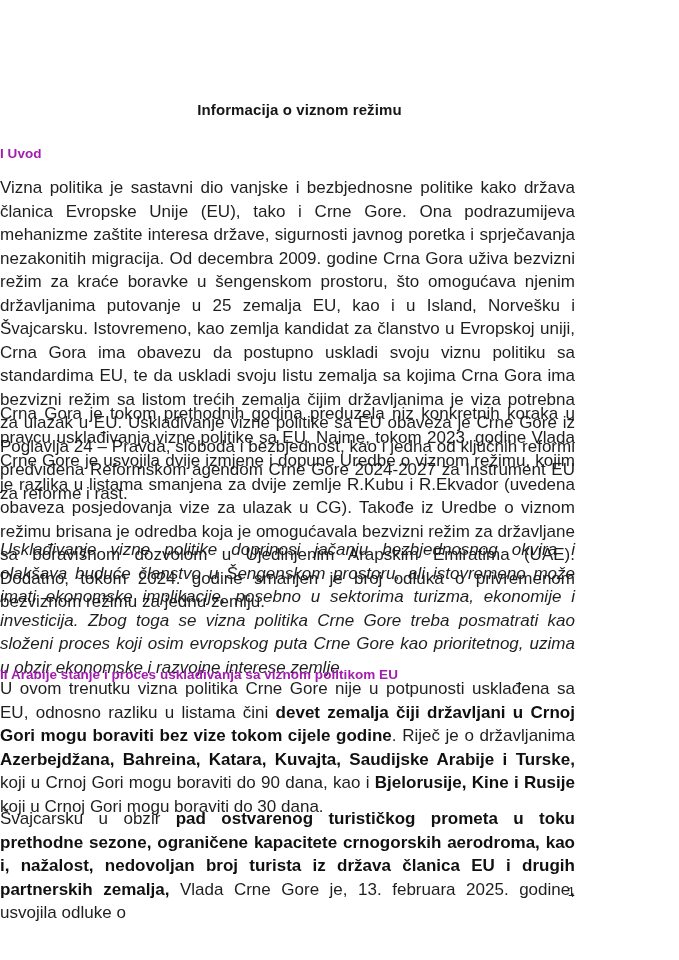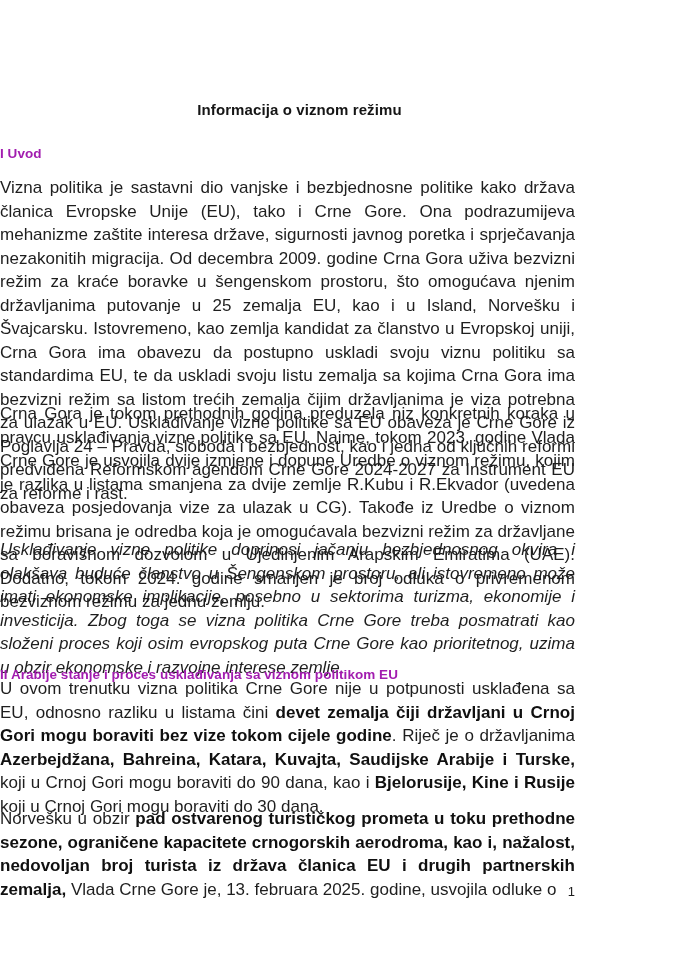--- a/index.html
+++ b/index.html
@@ -106,18 +106,18 @@
 
   <div class="blk" id="h-trenutno">
     <div class="section-heading">II Arabije stanje i proces usklađivanja sa viznom politikom EU</div>
   </div>
 
   <div class="blk" id="p4">
     <p class="para"><span>U ovom trenutku vizna politika Crne Gore nije u potpunosti usklađena sa EU, odnosno razliku u listama čini </span><b>devet zemalja čiji državljani u Crnoj Gori mogu boraviti bez vize tokom cijele godine</b><span>. Riječ je o državljanima </span><b>Azerbejdžana, Bahreina, Katara, Kuvajta, Saudijske Arabije i Turske,</b><span> koji u Crnoj Gori mogu boraviti do 90 dana, kao i </span><b>Bjelorusije, Kine i Rusije</b><span> koji u Crnoj Gori mogu boraviti do 30 dana.</span></p>
   </div>
 
   <div class="blk" id="p5">
-    <p class="para"><span>Norvešku u obzir </span><b>pad ostvarenog turističkog prometa u toku prethodne sezone, ograničene kapacitete crnogorskih aerodroma, kao i, nažalost, nedovoljan broj turista iz država članica EU i drugih partnerskih zemalja,</b><span> Vlada Crne Gore je, 13. februara 2025. godine, usvojila odluke o</span></p>
+    <p class="para"><span>Švajcarsku u obzir </span><b>pad ostvarenog turističkog prometa u toku prethodne sezone, ograničene kapacitete crnogorskih aerodroma, kao i, nažalost, nedovoljan broj turista iz država članica EU i drugih partnerskih zemalja,</b><span> Vlada Crne Gore je, 13. februara 2025. godine, usvojila odluke o</span></p>
   </div>
 
   <div class="page-number">1</div>
 
 </div>
 
 </body></html>

